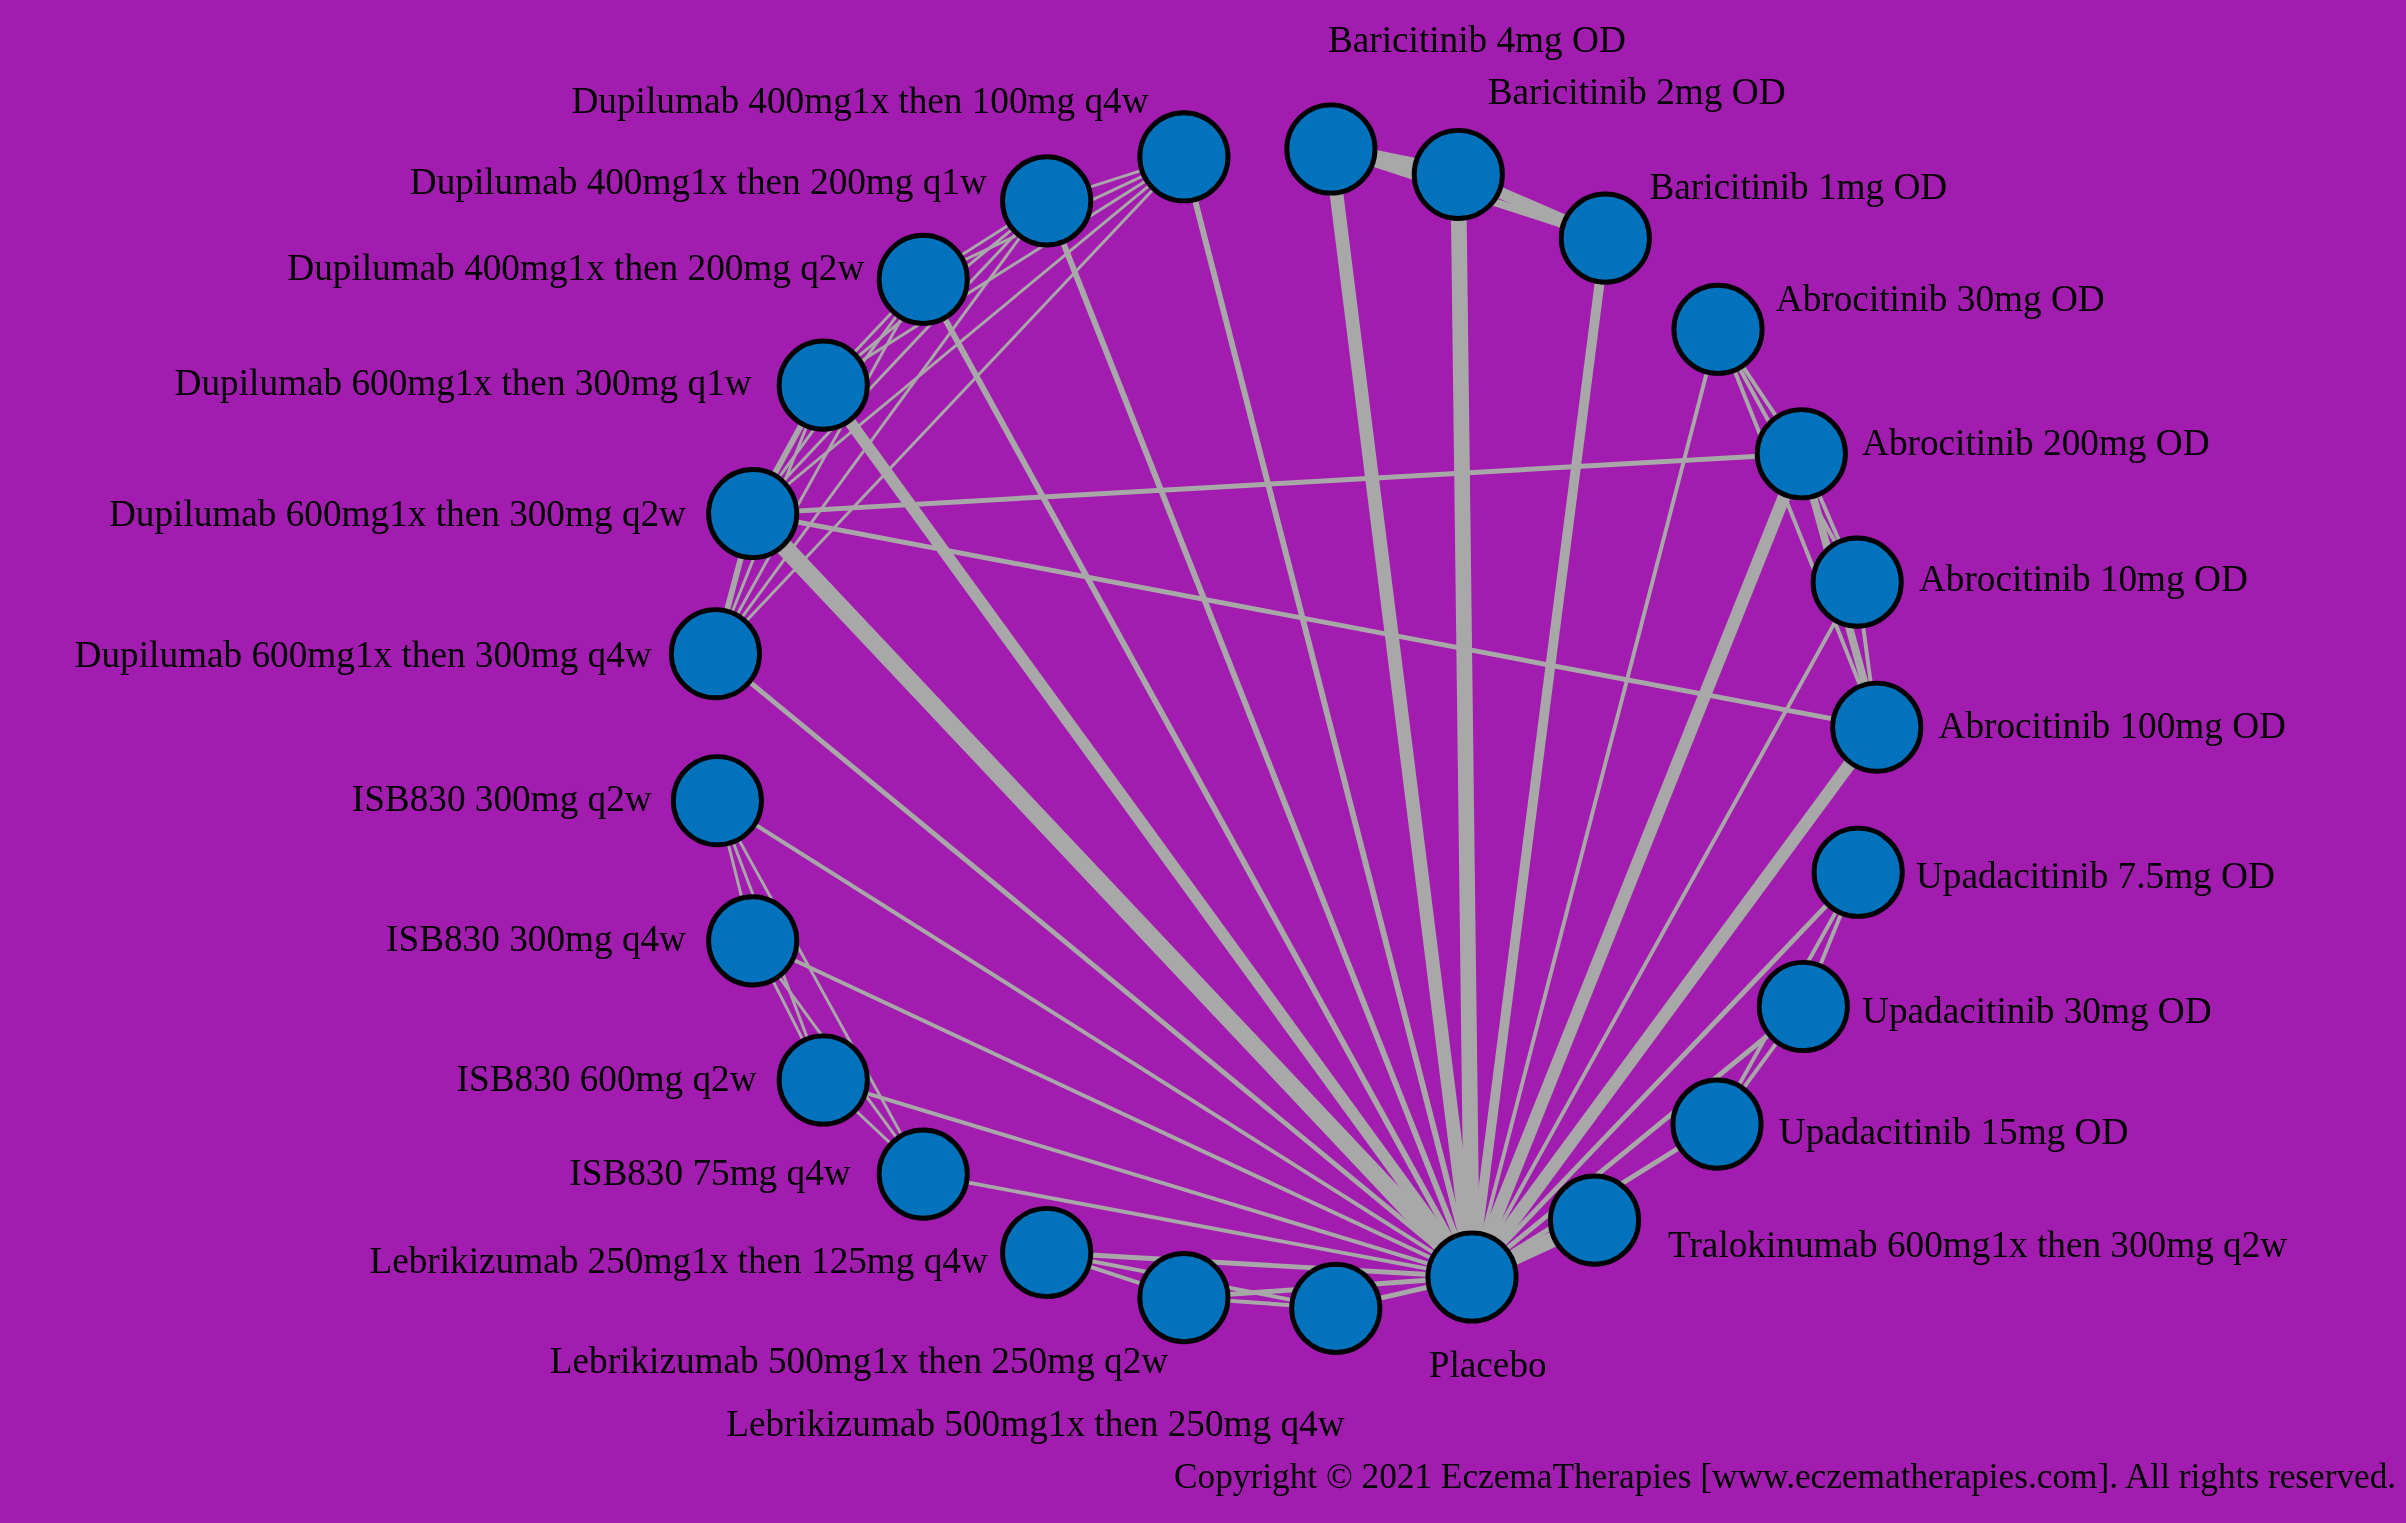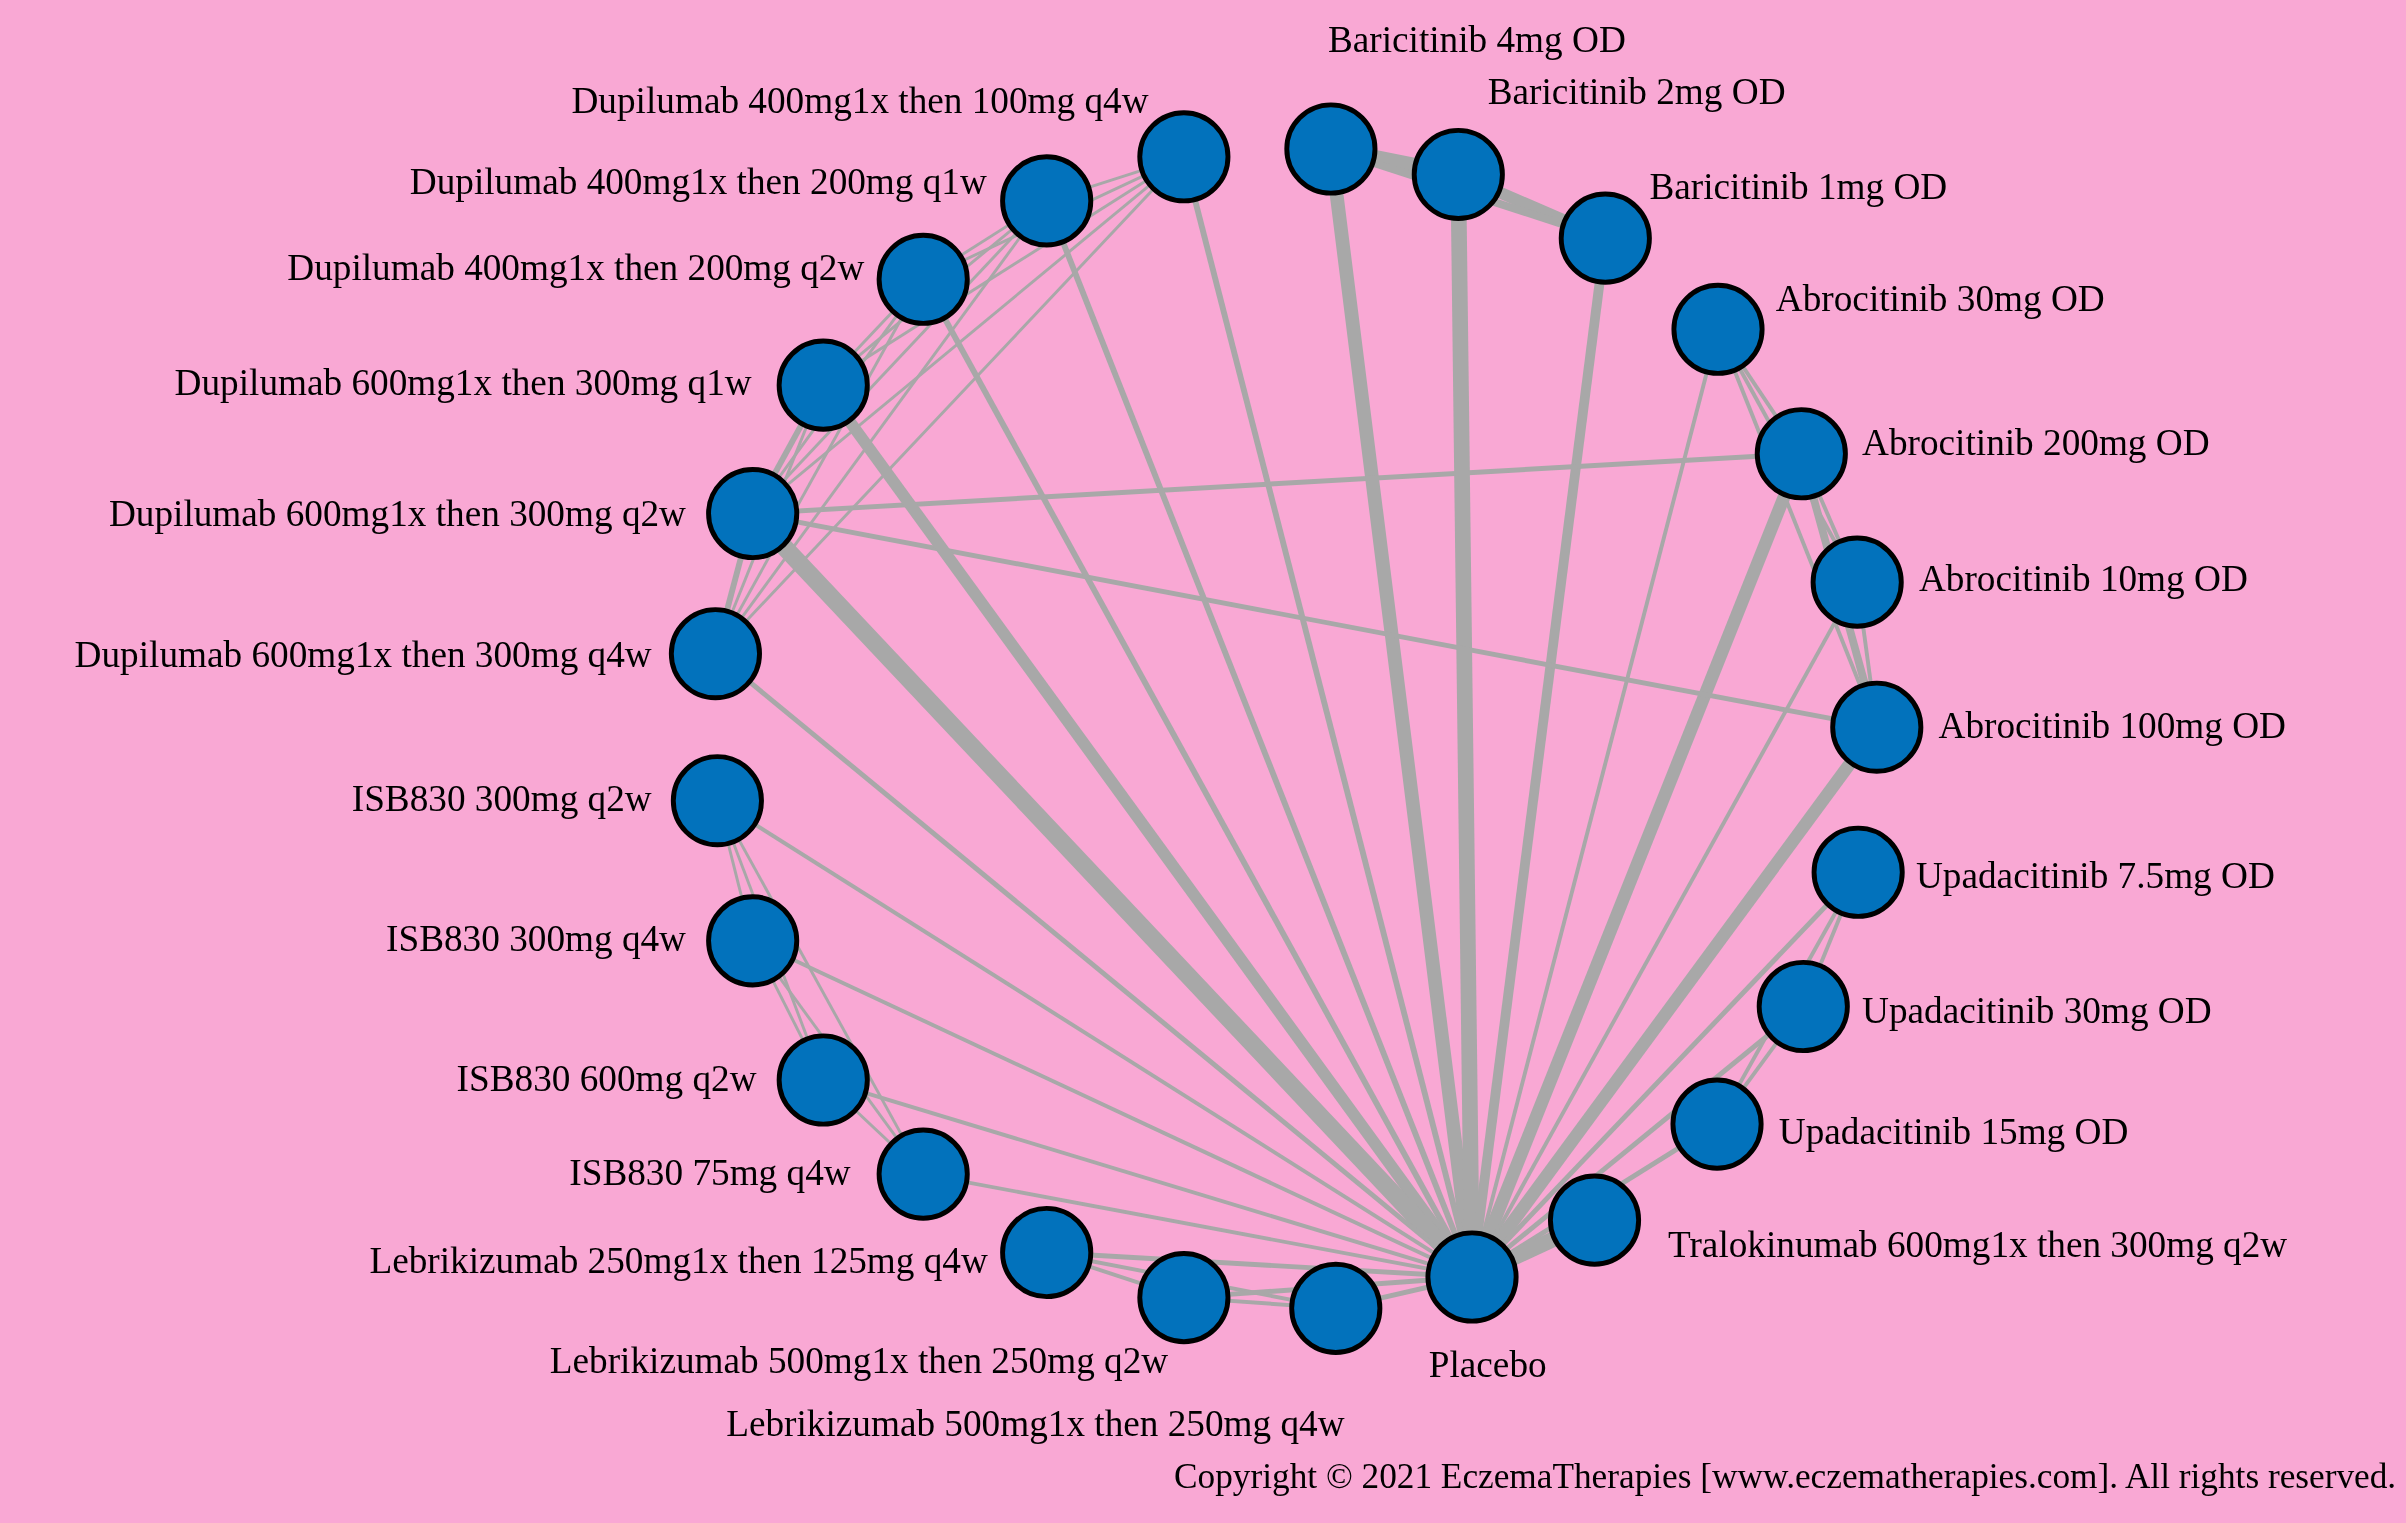--- a/index.html
+++ b/index.html
@@ -7,21 +7,21 @@
     padding: 0;
     background: #ffffff;
     width: 2406px;
     height: 1523px;
     font-family: "Liberation Serif", serif;
   }
   #figure-wrap {
     position: relative;
     width: 2406px;
     height: 1523px;
-    background: #f9a8d4;
+    background: #a21caf;
     overflow: hidden;
   }
   svg text.node-label {
     font-family: "Liberation Serif", serif;
     font-size: 38px;
     fill: #000000;
   }
   svg text.copyright {
     font-family: "Liberation Serif", serif;
     font-size: 36px;

